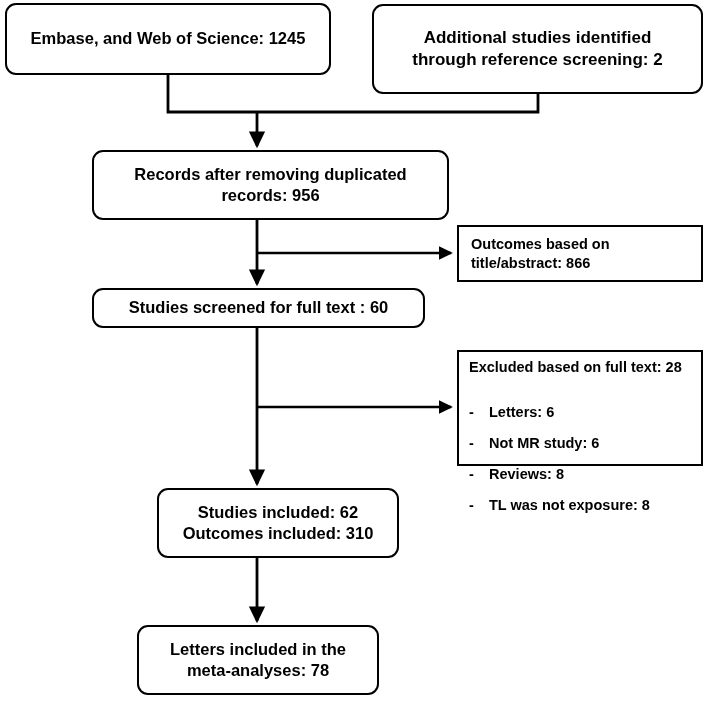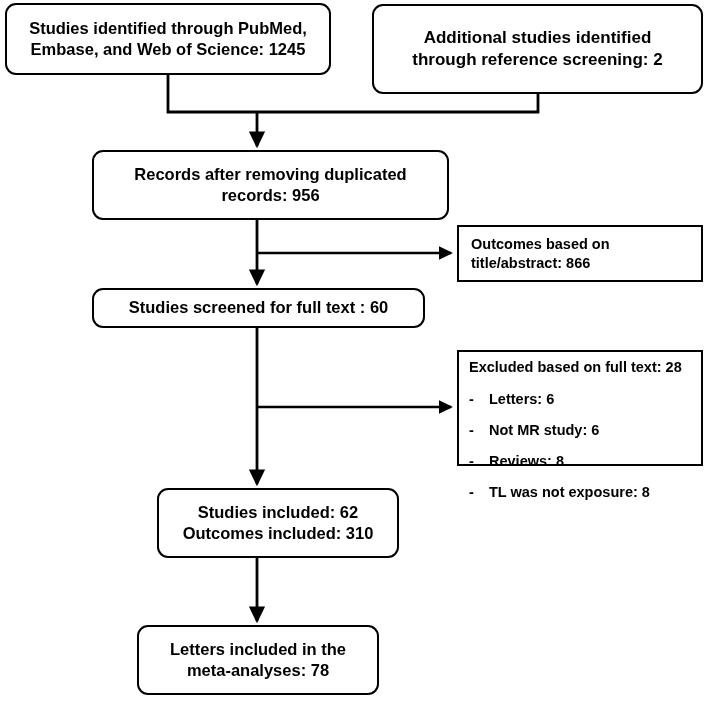--- a/index.html
+++ b/index.html
@@ -51,21 +51,21 @@
   #box-screened  { left: 92px;  top: 288px; width: 333px; height: 40px; font-size: 16.5px; }
   #box-included  { left: 137px; top: 488px; width: 242px; height: 70px; font-size: 16.5px; margin-left: 20px; }
   #box-meta      { left: 137px; top: 625px; width: 242px; height: 70px; font-size: 16.5px; }
   
   #box-excl-title { left: 457px; top: 225px; width: 246px; height: 57px;
                     font-size: 14.5px; justify-content: flex-start; padding-left: 12px; text-align: left; }
   #box-excl-full  { left: 457px; top: 350px; width: 246px; height: 116px;
                     font-size: 14.5px; justify-content: flex-start; padding-left: 10px; text-align: left;
                     align-items: flex-start; padding-top: 6px; }
 
-  .excl-head { display: block; margin-bottom: 1px; }
+  .excl-head { display: block; margin-bottom: 14px; }
   .excl-list { list-style: none; margin: 0; padding: 0; }
   .excl-list li {
     display: flex;
     align-items: baseline;
     margin: 0;
     line-height: 1.33;
   }
   .excl-dash { width: 20px; flex: 0 0 20px; }
   .excl-lbl  { flex: 1 1 auto; margin-top: 12px; }
 </style>
@@ -90,21 +90,20 @@
 
     <path d="M257,328 L257,484" fill="none" stroke="#000000" stroke-width="2.8" marker-end="url(#arrowhead)"></path>
 
     <path d="M257,407 L451,407" fill="none" stroke="#000000" stroke-width="2.4" marker-end="url(#arrowhead)"></path>
 
     <path d="M257,558 L257,621" fill="none" stroke="#000000" stroke-width="2.8" marker-end="url(#arrowhead)"></path>
   </svg>
 
   <div class="node rounded" id="box-sources">
     <span class="node-text">
-      <span class="ln">Studies identified through PubMed,</span>
       <span class="ln">Embase, and Web of Science: 1245</span>
     </span>
   </div>
 
   <div class="node rounded" id="box-additional">
     <span class="node-text">
       <span class="ln">Additional studies identified</span>
       <span class="ln">through reference screening: 2</span>
     </span>
   </div>

